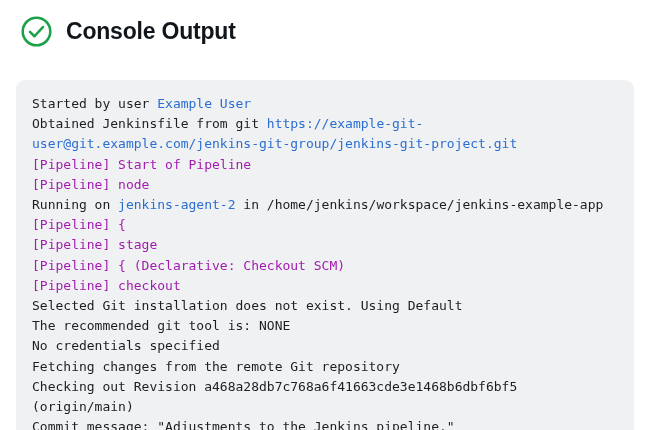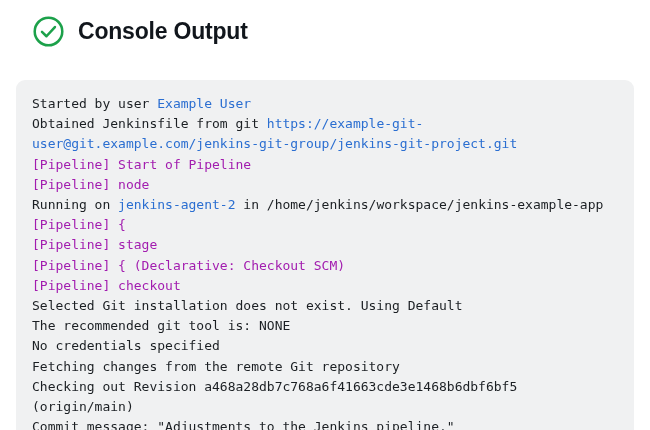--- a/index.html
+++ b/index.html
@@ -19,21 +19,21 @@
     width: 650px;
     height: 430px;
     box-sizing: border-box;
   }
 
   
   .header {
     display: flex;
     align-items: center;
     gap: 13px;
-    padding: 15px 0 0 32px;
+    padding: 15px 0 0 20px;
     height: 48px;
     box-sizing: border-box;
   }
   .status-icon {
     width: 33px;
     height: 33px;
     flex: 0 0 33px;
     display: block;
   }
   .page-title {

